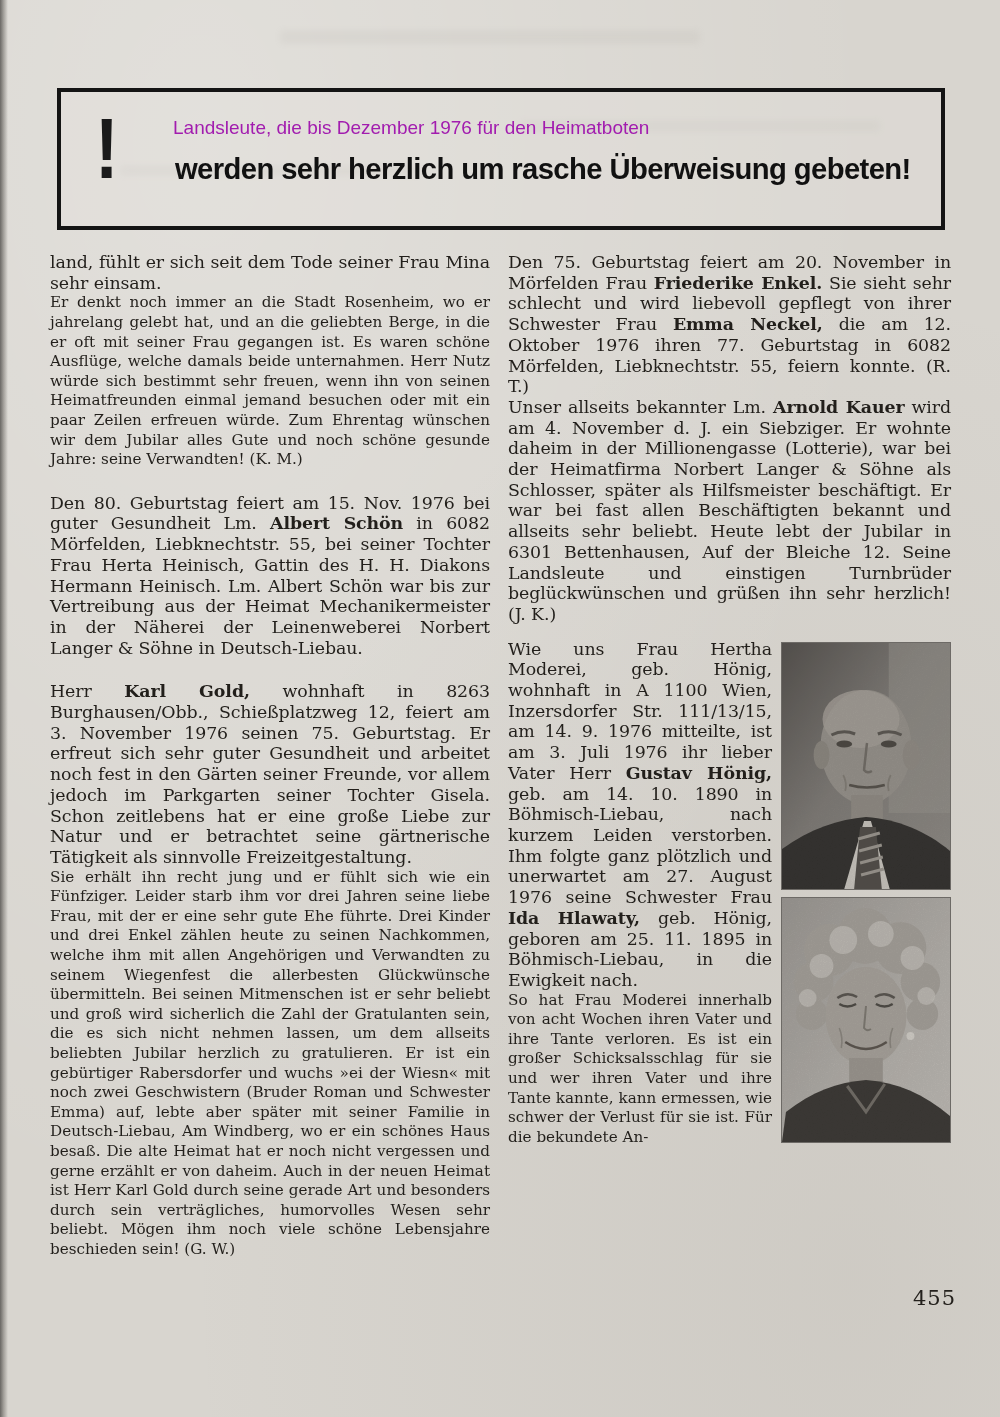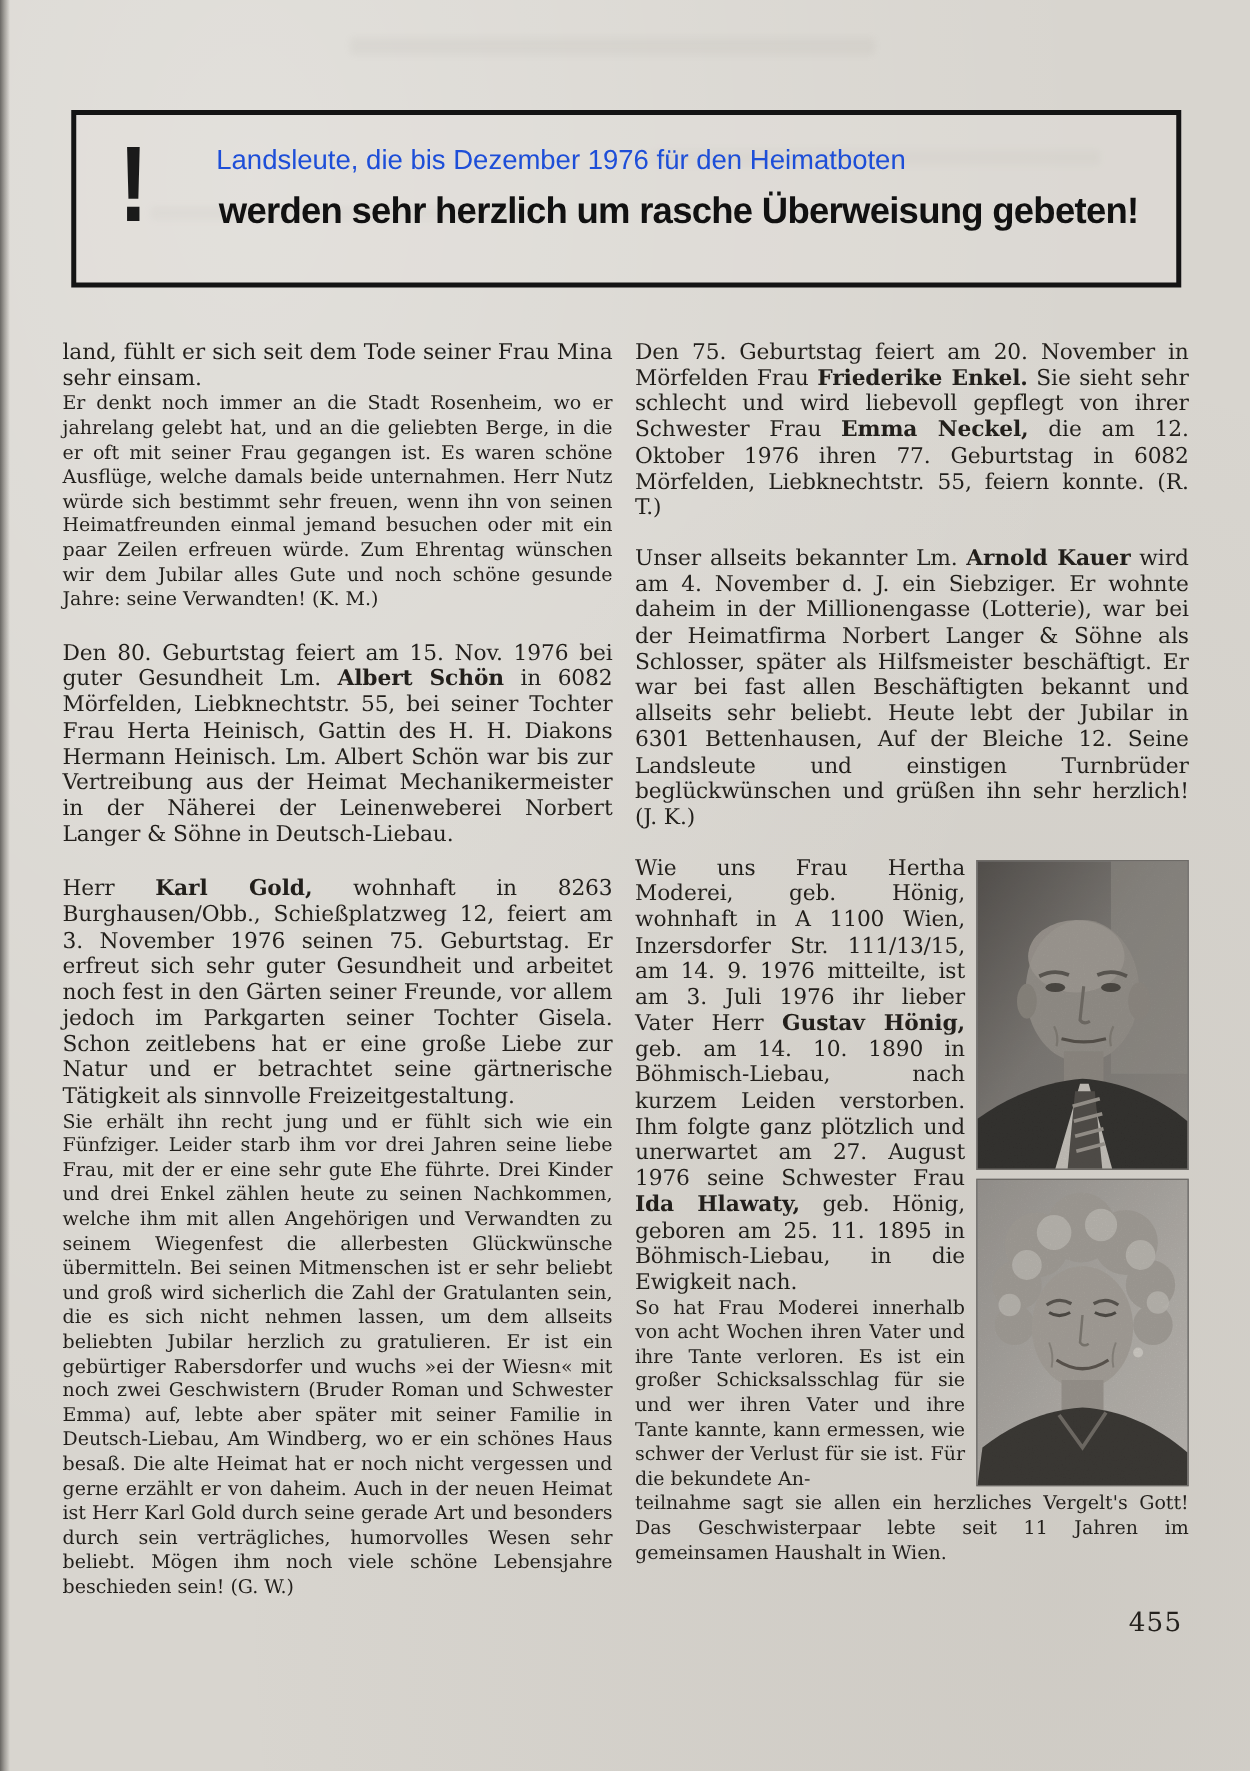--- a/index.html
+++ b/index.html
@@ -28,55 +28,55 @@
   }
   .notice .bang {
     position:absolute; left:34px; top:16px;
     font-family:"Liberation Sans", sans-serif; font-weight:bold;
     font-size:86px; line-height:0.95; color:#1a1a1a;
     transform:scaleX(0.82); transform-origin:left top;
   }
   .notice .ntext { margin:20px 20px 0 112px; }
   .notice .nline {
     font-family:"Liberation Sans", sans-serif;
-    font-size:22px; line-height:31px; color:#1d4ed8;
+    font-size:19px; line-height:31px; color:#a21caf;
   }
   .notice .nemph {
     margin:9px 0 0 2px;
     font-family:"Liberation Sans", sans-serif; font-weight:bold;
     font-size:29.5px; letter-spacing:-0.6px; color:#111;
     white-space:nowrap; transform:scaleX(0.99); transform-origin:left top;
   }
 
   
   .cols {
     position:absolute; left:50px; top:252px; width:901px;
     display:flex; gap:18px;
   }
   .col { text-align:justify; }
   .col-left  { width:440px; }
   .col-right { width:443px; }
   p { margin:0; text-align:justify; hyphens:auto; }
-  .p-main  { font-size:17.4px; line-height:20.7px; letter-spacing:-0.1px;margin-top:20px; }
+  .p-main  { font-size:17.4px; line-height:20.7px; letter-spacing:-0.1px; }
   .p-small { font-size:15.2px; line-height:19.6px; }
   .mt { margin-top:23px; }
   .mt-lg { }
   b { font-weight:bold; }
 
   
   .wrapzone { margin-top:14px; }
   .photos { float:right; width:170px; margin:3px 0 4px 9px; }
   .photo { width:170px; display:block; border:1px solid #6d6a66; box-sizing:border-box; background:#888; }
   .photo svg { display:block; width:100%; height:100%; }
   .photo-man { height:248px; }
   .photo-woman { height:246px; margin-top:7px; }
   .clearfix { clear:both; }
 
   .pageno {
-    position:absolute; right:54px; top:1286px;
+    position:absolute; right:44px; top:1286px;
     font-size:21px; letter-spacing:1px; color:#24211d;
   }
 </style>
 </head>
 <body>
 
 <div class="scan-edge-left"></div>
 <div class="ghost" style="left:280px; top:30px; width:420px; height:14px;"></div>
 <div class="ghost" style="left:520px; top:120px; width:360px; height:12px;"></div>
 <div class="ghost" style="left:120px; top:165px; width:300px; height:11px;"></div>
@@ -189,18 +189,17 @@
             <rect width="170" height="244" filter="url(#grainW)" opacity="0.16"></rect>
           </svg>
         </span>
 
       </div>
       <p class="p-main"><span>Wie uns Frau Hertha Moderei, geb. Hönig, wohnhaft in A 1100 Wien, Inzersdorfer Str. 111/13/15, am 14. 9. 1976 mitteilte, ist am 3. Juli 1976 ihr lieber Vater Herr </span><b>Gustav Hönig,</b><span> geb. am 14. 10. 1890 in Böhmisch-Liebau, nach kurzem Leiden verstorben. Ihm folgte ganz plötzlich und unerwartet am 27. August 1976 seine Schwester Frau </span><b>Ida Hlawaty,</b><span> geb. Hönig, geboren am 25. 11. 1895 in Böhmisch-Liebau, in die Ewigkeit nach.</span></p>
       <p class="p-small"><span>So hat Frau Moderei innerhalb von acht Wochen ihren Vater und ihre Tante verloren. Es ist ein großer Schicksalsschlag für sie und wer ihren Vater und ihre Tante kannte, kann ermessen, wie schwer der Verlust für sie ist. Für die bekundete An-</span></p>
       <div class="clearfix"></div>
     </div>
 
-    <p class="p-small"><span>teilnahme sagt sie allen ein herzliches Vergelt's Gott! Das Geschwisterpaar lebte seit 11 Jahren im gemeinsamen Haushalt in Wien.</span></p>
   </div>
 
 </div>
 
 <div class="pageno">455</div>
 
 </body></html>

